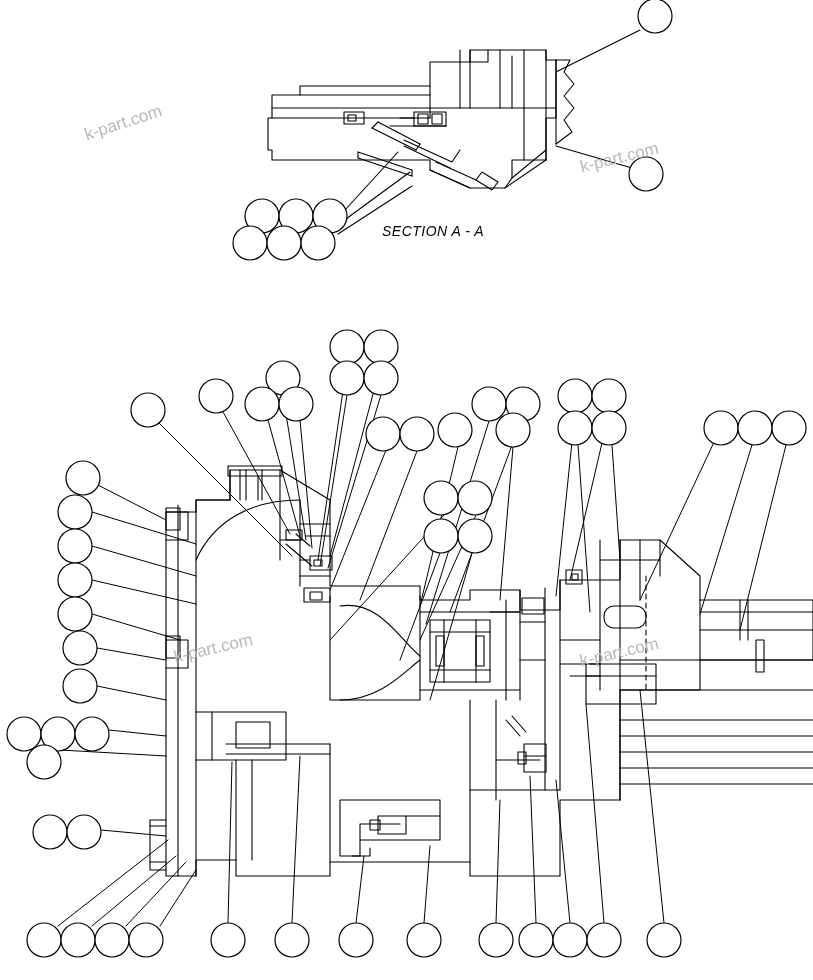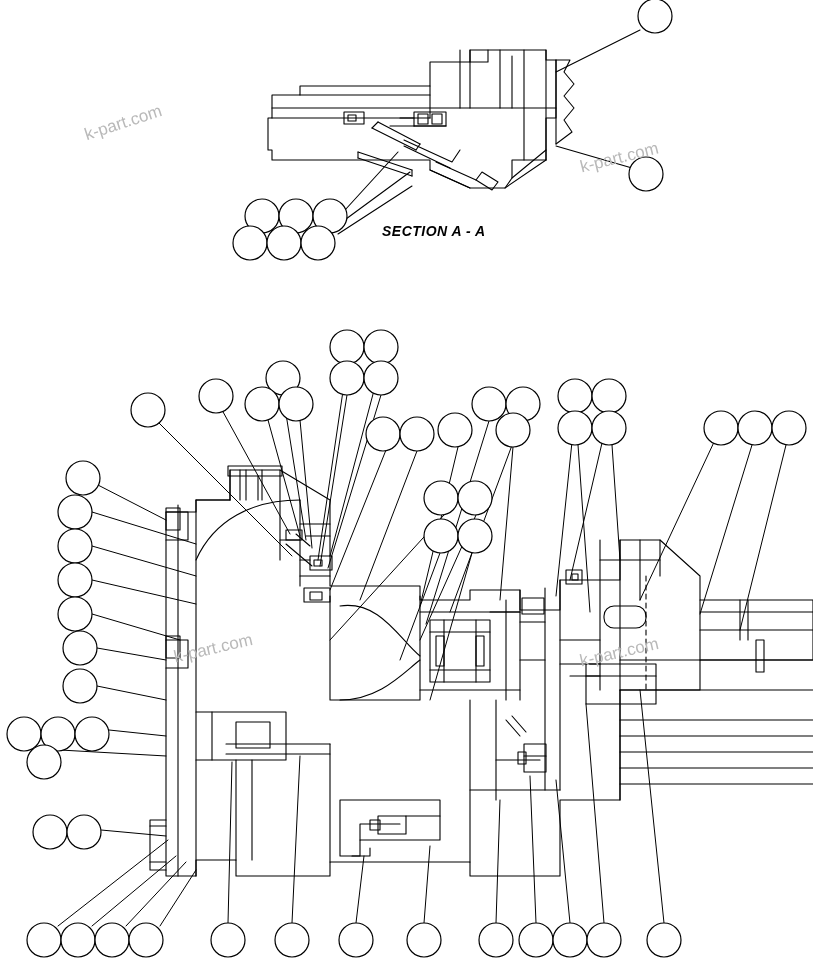--- a/index.html
+++ b/index.html
@@ -11,21 +11,21 @@
     font-family:"Liberation Sans",sans-serif;
     font-size:17px;
     color:#b9b9b9;
     white-space:nowrap;
     transform-origin:left top;
     user-select:none;
   }
   .section-label{
     position:absolute;
     font-family:"Liberation Sans",sans-serif;
-    font-weight:bold;
+    font-weight:normal;
     font-style:italic;
     font-size:14px;
     color:#000;
     letter-spacing:0.5px;
     white-space:nowrap;
   }
 </style>
 </head>
 <body>
 

